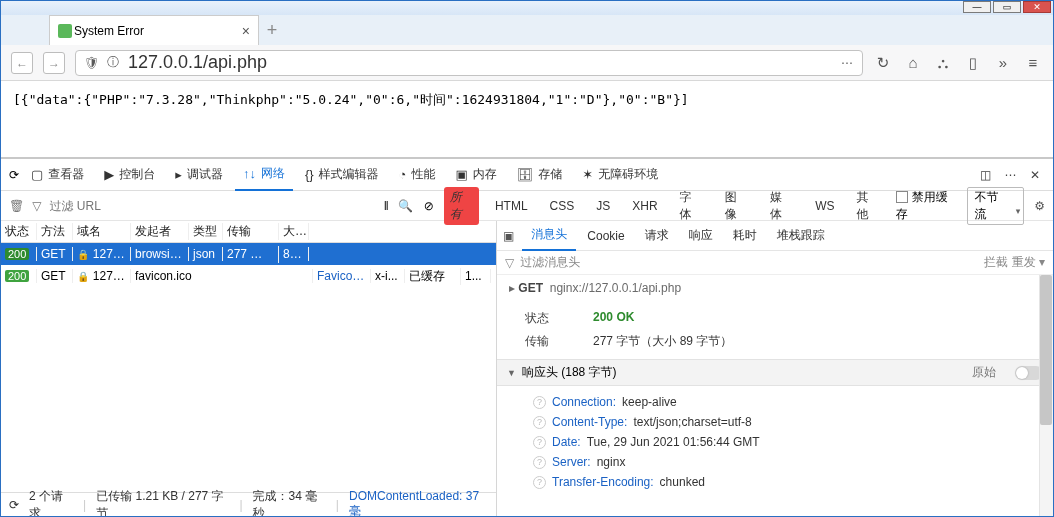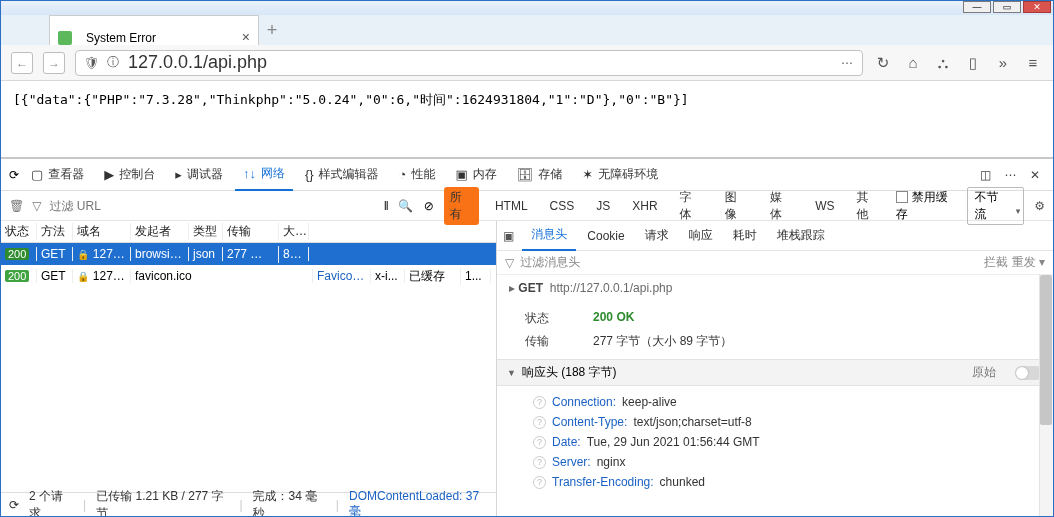--- a/index.html
+++ b/index.html
@@ -6,21 +6,21 @@
 html, body { width: 1054px; height: 517px; overflow: hidden; background: #fff; }
 
 
 .window { border: 1px solid #2a6fc2; height: 517px; display: flex; flex-direction: column; background: #e8f0f8; }
 .titlebar { height: 14px; background: linear-gradient(#e9f1fb,#d7e6f7); display:flex; justify-content:flex-end; gap:2px; padding-right:2px; }
 .winbtn { width:28px; height:12px; border:1px solid #7a7a7a; display:flex; align-items:center; justify-content:center; background:#f0f0f0; font-size:9px; line-height:1; }
 .winbtn.close { background:#d9534f; color:#fff; border-color:#a63a36; }
 
 
 .tabstrip { height:30px; background:#e8f0f8; display:flex; padding-left:48px; }
-.tab { height:30px; min-width:210px; background:#fff; border-top:1px solid #ccc; border-left:1px solid #ccc; border-right:1px solid #ccc; display:flex; align-items:flex-end; padding:0 8px; gap:14px; }
+.tab { height:30px; min-width:210px; background:#fff; border-top:1px solid #ccc; border-left:1px solid #ccc; border-right:1px solid #ccc; display:flex; align-items:center; padding:0 8px; gap:2px; }
 .favicon { width:14px; height:14px; background:#5bb85b; border-radius:2px; }
 .tab-title { flex:1; font-size:12px; }
 .tab-x { font-size:14px; color:#555; }
 .newtab { width:26px; display:flex; align-items:center; justify-content:center; color:#888; font-size:18px; }
 
 
 .urlrow { height:36px; background:#f7f7f8; border-bottom:1px solid #d8d8d8; display:flex; align-items:center; gap:10px; padding:0 10px; }
 .navbtn { width:22px; height:22px; border:1px solid #bdbdbd; border-radius:3px; display:flex; align-items:center; justify-content:center; color:#8a8a8a; background:#fff; }
 .urlbox { flex:1; height:26px; border:1px solid #c3c3c3; border-radius:4px; background:#fff; display:flex; align-items:center; padding:0 8px; gap:8px; }
 .urlicon { width:14px; text-align:center; color:#5a5a5a; }
@@ -37,21 +37,21 @@
 .dt-tab.active { color:#1471d7; border-bottom:2px solid #1471d7; }
 .dt-tab .ic { font-size:13px; }
 .dt-spacer { flex:1; }
 .dt-right .ic { margin:0 5px; color:#444; }
 
 .dt-filterbar { height:30px; display:flex; align-items:center; border-bottom:1px solid #e5e5e5; padding:0 8px; gap:8px; }
 .trash, .funnel { color:#777; }
 .filterinput { flex:0 1 330px; height:20px; border:none; color:#999; }
 .fb-right { margin-left:auto; display:flex; align-items:center; gap:10px; }
 .pill { padding:2px 6px; color:#333; }
-.pill.sel { background:#f97316; border-radius:3px; }
+.pill.sel { background:#ef4444; border-radius:3px;font-style:italic; }
 .checkbox { width:12px; height:12px; border:1px solid #888; display:inline-block; margin-right:4px; vertical-align:middle; }
 .dropdown { border:1px solid #bbb; padding:1px 14px 1px 6px; border-radius:2px; position:relative; }
 .dropdown:after { content:"▾"; position:absolute; right:3px; font-size:9px; color:#666; }
 .gear { color:#555; }
 
 .dt-body { flex:1; display:flex; overflow:hidden; }
 .netlist { width:496px; border-right:1px solid #d6d6d6; display:flex; flex-direction:column; }
 .nethead, .netrow { display:flex; height:22px; align-items:center; font-size:12px; }
 .nethead { border-bottom:1px solid #ddd; color:#222; }
 .nethead > div, .netrow > div { padding:0 4px; border-right:1px solid #eee; overflow:hidden; text-overflow:ellipsis; white-space:nowrap; }
@@ -259,21 +259,21 @@
         <div class="filterhead">
           <span>▽</span>
           <span>过滤消息头</span>
           <div class="right">
             <span>拦截</span>
             <span><span>重发</span> ▾</span>
           </div>
         </div>
         <div class="detail-scroll">
           <div class="sect reqline">
-            ▸ <b>GET</b>&nbsp; <span>http://127.0.0.1/api.php</span>
+            ▸ <b>GET</b>&nbsp; <span>nginx://127.0.0.1/api.php</span>
           </div>
           <div class="sect">
             <div class="kv">
                 <span class="k">状态</span>
                 <span class="v"><span class="ok">200</span> <span class="ok">OK</span></span>
               </div>
             <div class="kv">
                 <span class="k">传输</span>
                 <span class="v">277 字节（大小 89 字节）</span>
               </div>

